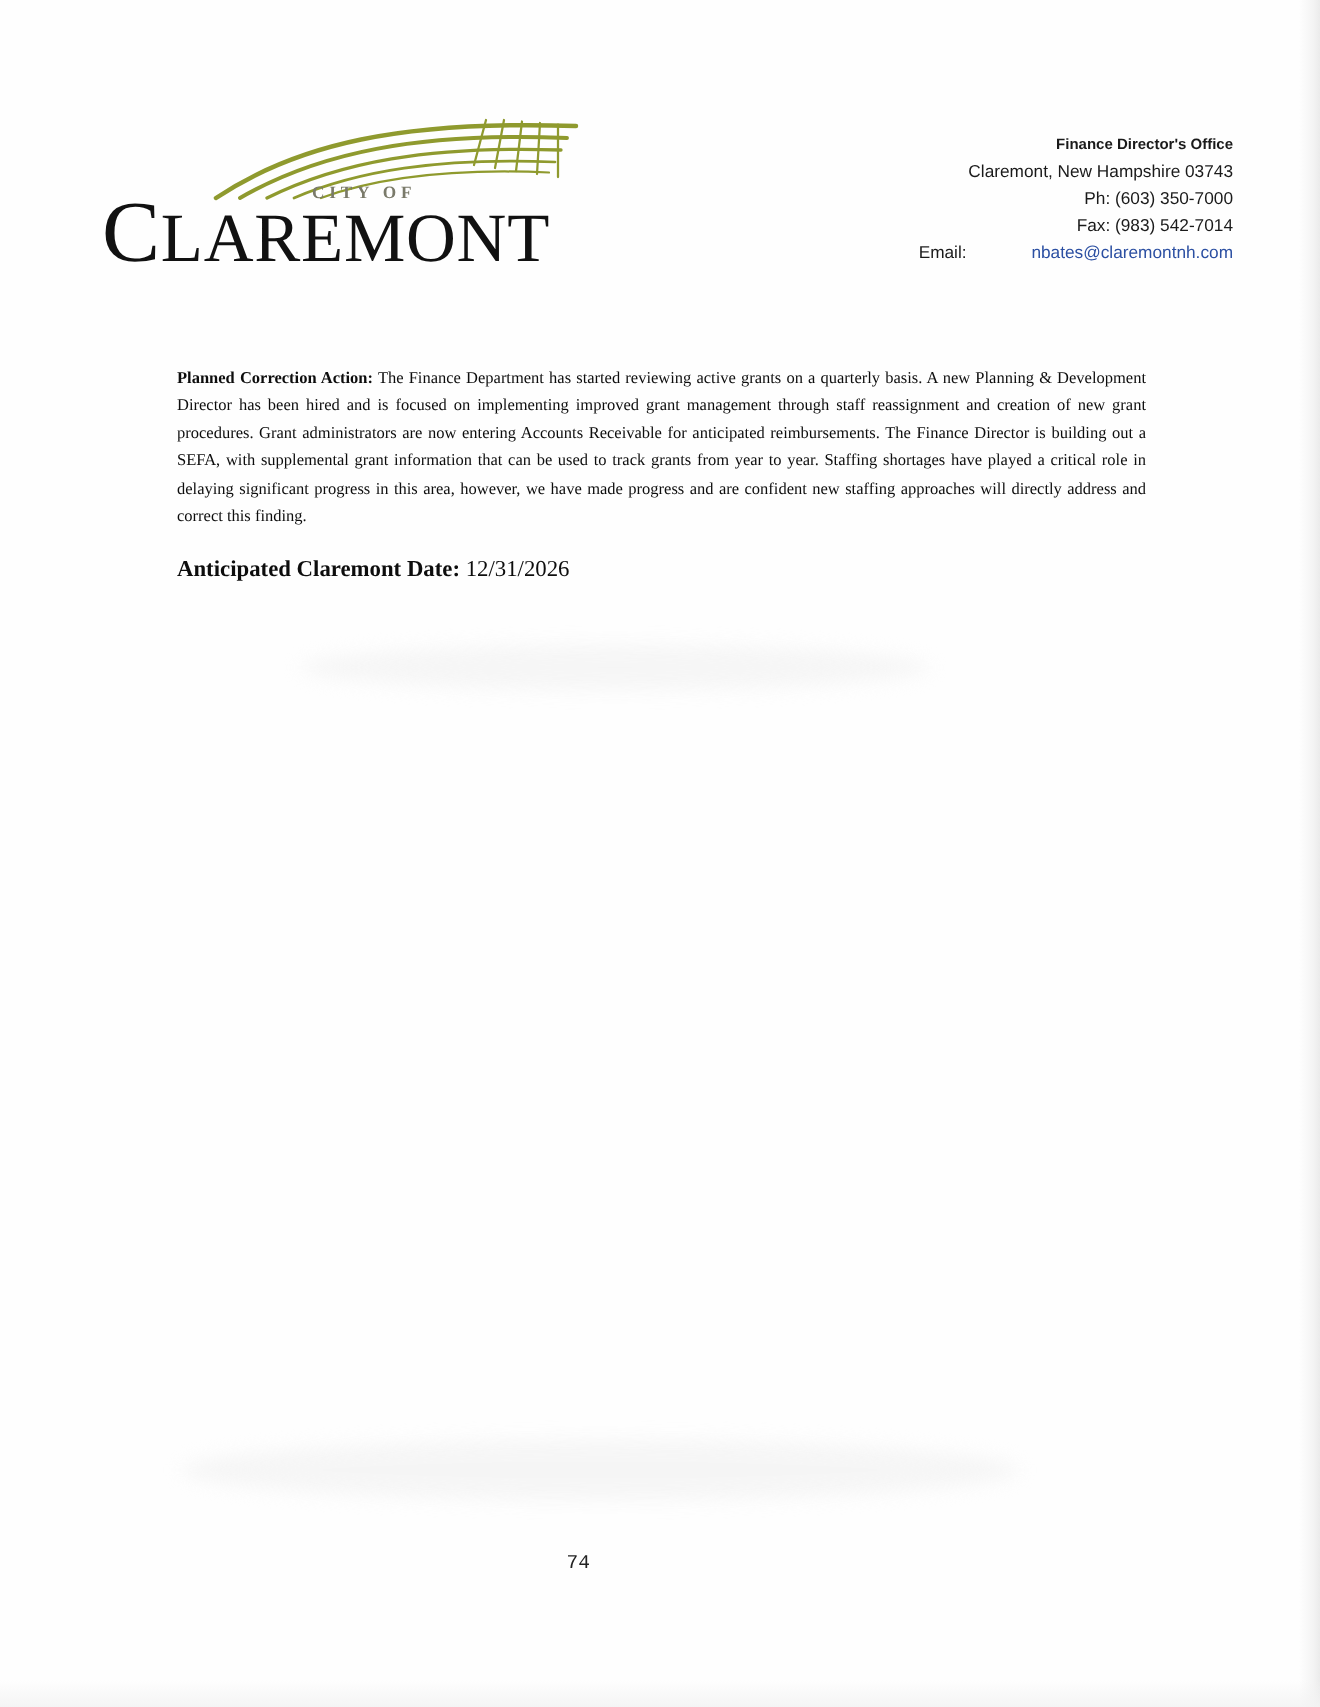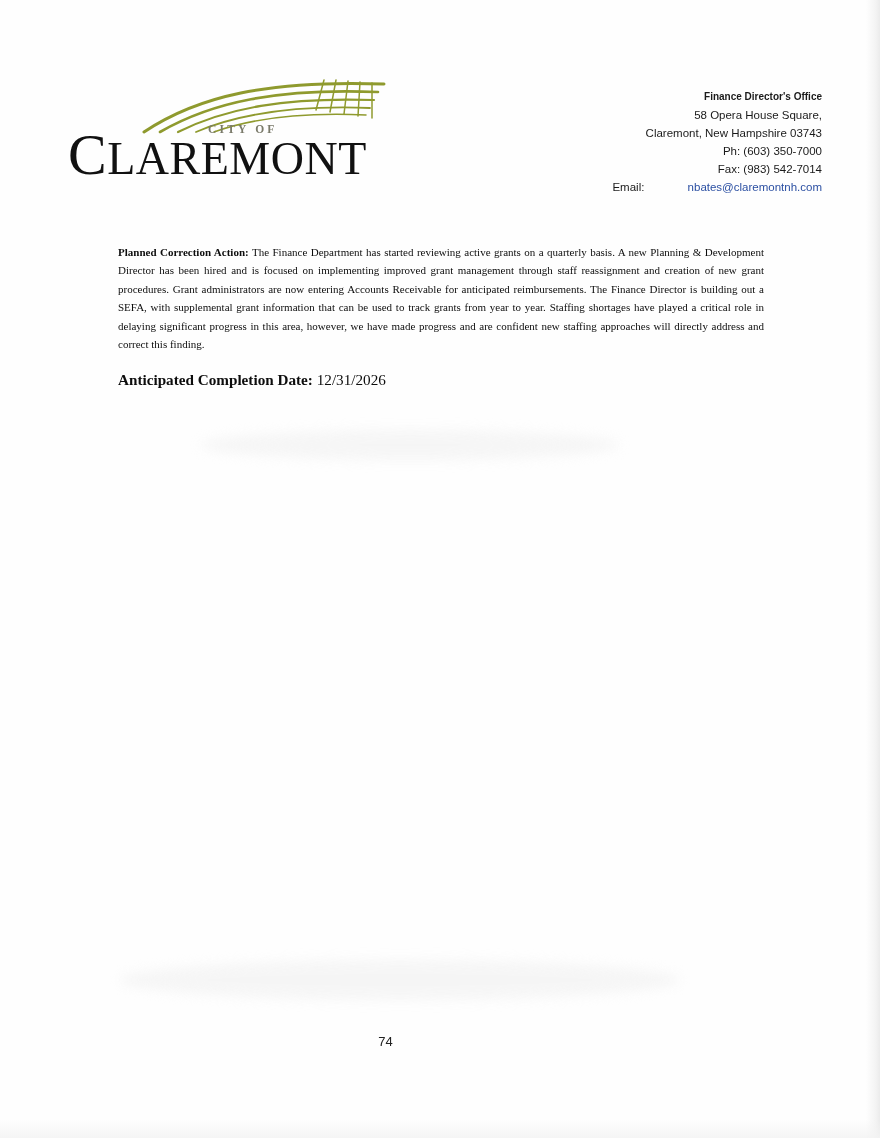--- a/index.html
+++ b/index.html
@@ -151,21 +151,21 @@
     font-weight: normal;
   }
 
   
   .page-number {
     position: absolute;
     left: 0;
     top: 1034px;
     width: 789px;
     text-align: center;
-    font-family: Liberation Sans, sans-serif;
+    font-family: Liberation Mono, monospace;
     font-size: 13px;
     color: #222222;
   }
   .page-number span {
     display: inline-block;
     margin-left: -18px;
   }
 
   
   .smudge {
@@ -204,39 +204,38 @@
         </g>
       </svg>
       <div class="logo-cityof">CITY OF</div>
       <div class="logo-claremont">
         <span class="cap">C</span><span>LAREMONT</span>
       </div>
     </div>
 
     <div class="address-block">
       <div class="org">Finance Director's Office</div>
-      <div>58 Opera House Square,</div>
       <div>Claremont, New Hampshire 03743</div>
       <div>Ph: (603) 350-7000</div>
       <div>Fax: (983) 542-7014</div>
       <div class="emailrow">
         <span class="lbl">Email:</span>
         <span class="link">nbates@claremontnh.com</span>
       </div>
     </div>
   </div>
 
   <div class="content">
     <p class="para">
       <span class="lead">Planned Correction Action:</span>
       <span>The Finance Department has started reviewing active grants on a quarterly basis. A new Planning &amp; Development Director has been hired and is focused on implementing improved grant management through staff reassignment and creation of new grant procedures. Grant administrators are now entering Accounts Receivable for anticipated reimbursements. The Finance Director is building out a SEFA, with supplemental grant information that can be used to track grants from year to year. Staffing shortages have played a critical role in delaying significant progress in this area, however, we have made progress and are confident new staffing approaches will directly address and correct this finding.</span>
     </p>
 
     <p class="completion">
-      <span class="lbl">Anticipated Completion Date:</span>
+      <span class="lbl">Anticipated Claremont Date:</span>
       <span class="val">12/31/2026</span>
     </p>
   </div>
 
   <div class="page-number">
     <span>74</span>
   </div>
 
   <div class="scan-edge-right"></div>
   <div class="scan-edge-bottom"></div>

